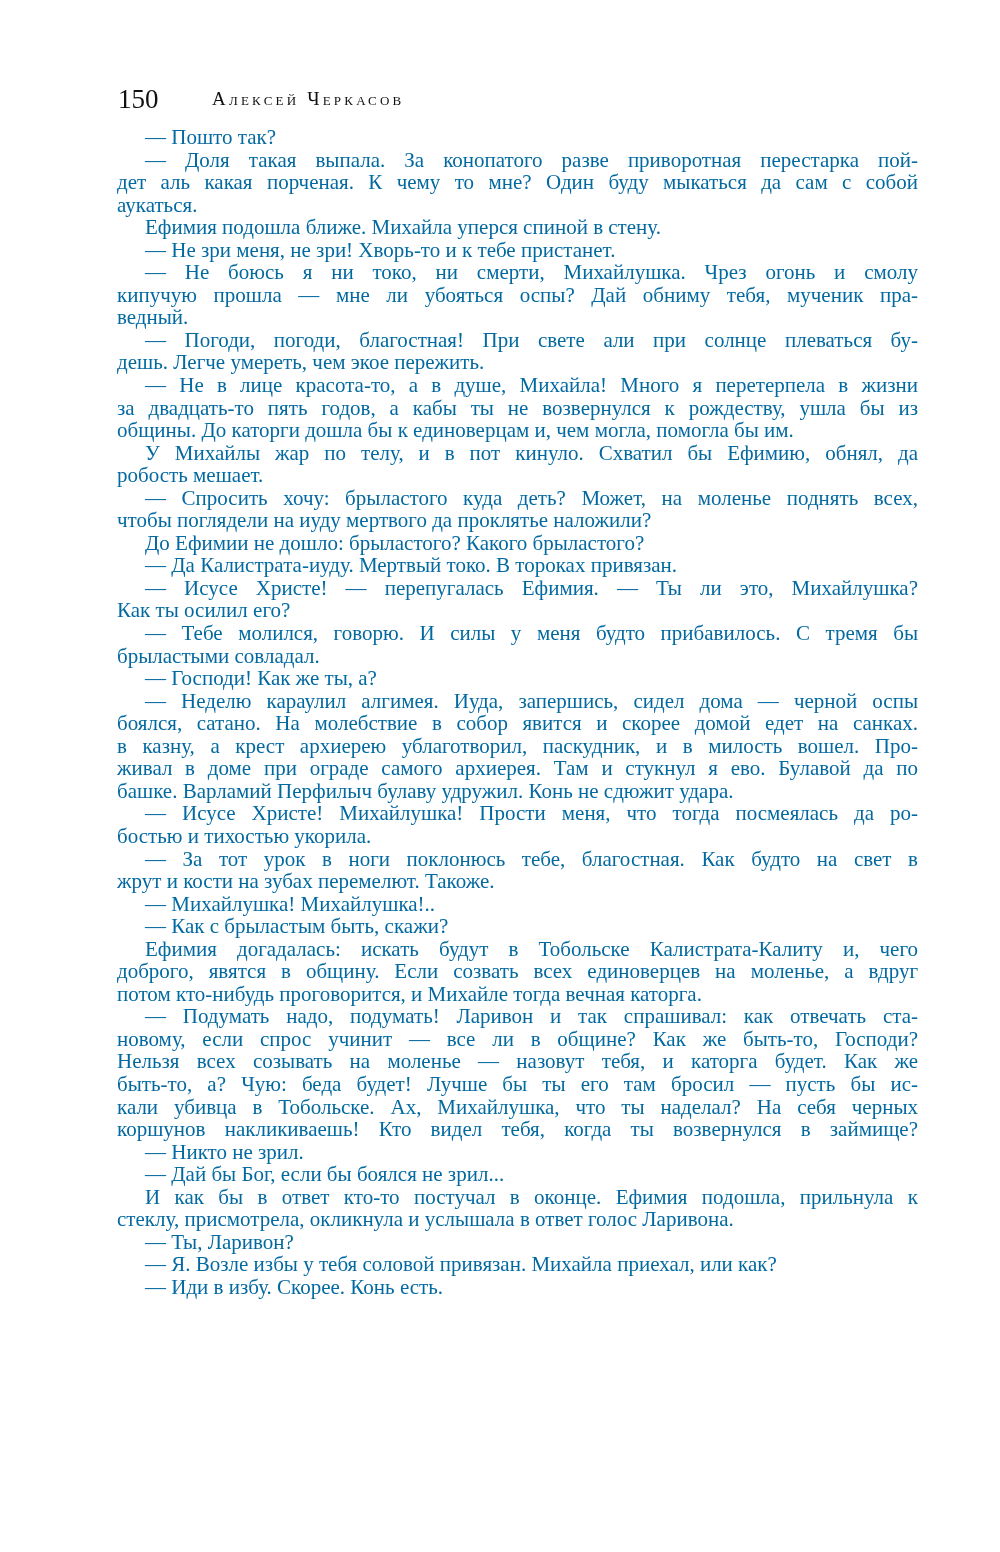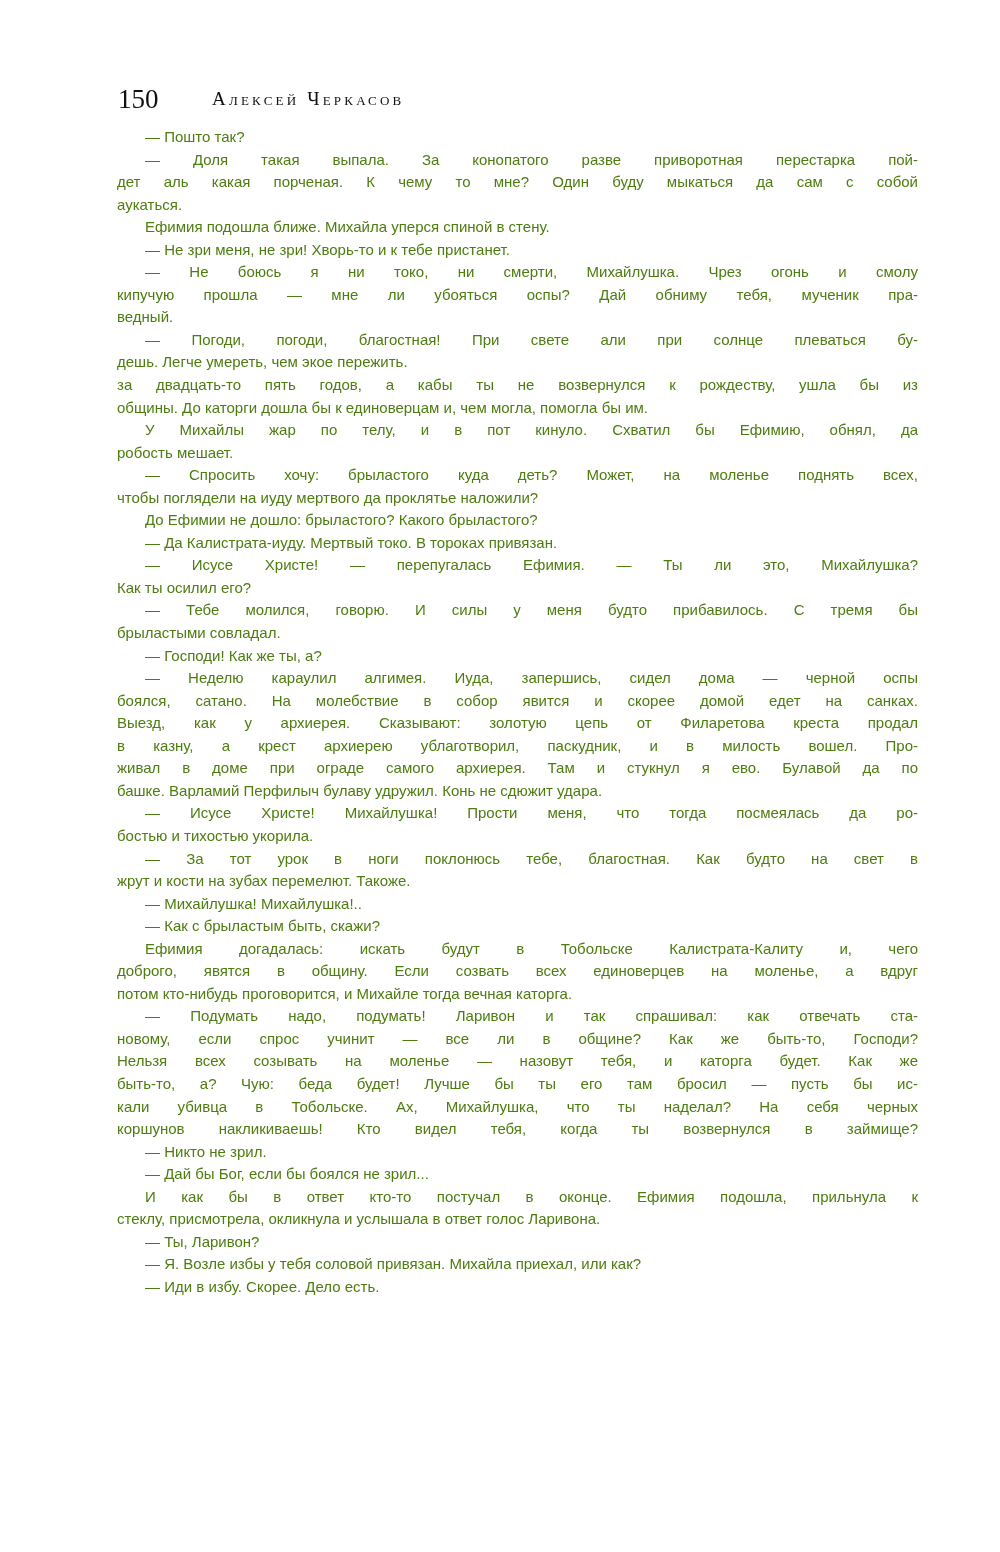--- a/index.html
+++ b/index.html
@@ -1,21 +1,21 @@
 <!DOCTYPE html>
 <html><head>
 <meta charset="utf-8">
 <style>
   html, body { margin: 0; padding: 0; background: #ffffff; }
   body { width: 1000px; height: 1552px; position: relative; overflow: hidden; }
   .page { position: absolute; left: 0; top: 0; width: 1000px; height: 1552px; background: #fff; }
   .header { position: absolute; left: 118px; top: 84px; height: 30px; font-family: "Liberation Serif", "DejaVu Serif", serif; color: #111; }
   .page-number { position: absolute; left: 0; top: 0; font-size: 27px; line-height: 30px; }
   .running-title { position: absolute; left: 94px; top: 0; font-size: 19px; line-height: 30px; letter-spacing: 3.2px; font-variant: small-caps; white-space: nowrap; }
-  .body-text { position: absolute; left: 117px; top: 126px; width: 801px; font-family: Liberation Sans, sans-serif; font-size: 15px; color: #4d7c0f; }
+  .body-text { position: absolute; left: 117px; top: 126px; width: 801px; font-family: Liberation Serif, serif; font-size: 21px; color: #0369a1; }
   .line { height: 22.55px; line-height: 22.55px; white-space: nowrap; }
   .line.j { text-align: justify; text-align-last: justify; }
   .line.ind { padding-left: 28px; }
 </style>
 </head>
 <body>
 
 <div class="page">
   <div class="header">
     <span class="page-number">150</span>
@@ -26,36 +26,36 @@
       <div class="line ind j">— Доля такая выпала. За конопатого разве приворотная перестарка пой-</div>
       <div class="line j">дет аль какая порченая. К чему то мне? Один буду мыкаться да сам с собой</div>
       <div class="line">аукаться.</div>
       <div class="line ind">Ефимия подошла ближе. Михайла уперся спиной в стену.</div>
       <div class="line ind">— Не зри меня, не зри! Хворь-то и к тебе пристанет.</div>
       <div class="line ind j">— Не боюсь я ни токо, ни смерти, Михайлушка. Чрез огонь и смолу</div>
       <div class="line j">кипучую прошла — мне ли убояться оспы? Дай обниму тебя, мученик пра-</div>
       <div class="line">ведный.</div>
       <div class="line ind j">— Погоди, погоди, благостная! При свете али при солнце плеваться бу-</div>
       <div class="line">дешь. Легче умереть, чем экое пережить.</div>
+      <div class="line ind j">— Не в лице красота-то, а в душе, Михайла! Много я перетерпела в жизни</div>
       <div class="line j">за двадцать-то пять годов, а кабы ты не возвернулся к рождеству, ушла бы из</div>
       <div class="line">общины. До каторги дошла бы к единоверцам и, чем могла, помогла бы им.</div>
       <div class="line ind j">У Михайлы жар по телу, и в пот кинуло. Схватил бы Ефимию, обнял, да</div>
       <div class="line">робость мешает.</div>
       <div class="line ind j">— Спросить хочу: брыластого куда деть? Может, на моленье поднять всех,</div>
       <div class="line">чтобы поглядели на иуду мертвого да проклятье наложили?</div>
       <div class="line ind">До Ефимии не дошло: брыластого? Какого брыластого?</div>
       <div class="line ind">— Да Калистрата-иуду. Мертвый токо. В тороках привязан.</div>
       <div class="line ind j">— Исусе Христе! — перепугалась Ефимия. — Ты ли это, Михайлушка?</div>
       <div class="line">Как ты осилил его?</div>
       <div class="line ind j">— Тебе молился, говорю. И силы у меня будто прибавилось. С тремя бы</div>
       <div class="line">брыластыми совладал.</div>
       <div class="line ind">— Господи! Как же ты, а?</div>
       <div class="line ind j">— Неделю караулил алгимея. Иуда, запершись, сидел дома — черной оспы</div>
       <div class="line j">боялся, сатано. На молебствие в собор явится и скорее домой едет на санках.</div>
-      <div class="line j">Выезд, как у архиерея. Сказывают: золотую цепь от Филаретова креста продал</div>
       <div class="line j">в казну, а крест архиерею ублаготворил, паскудник, и в милость вошел. Про-</div>
       <div class="line j">живал в доме при ограде самого архиерея. Там и стукнул я ево. Булавой да по</div>
       <div class="line">башке. Варламий Перфилыч булаву удружил. Конь не сдюжит удара.</div>
       <div class="line ind j">— Исусе Христе! Михайлушка! Прости меня, что тогда посмеялась да ро-</div>
       <div class="line">бостью и тихостью укорила.</div>
       <div class="line ind j">— За тот урок в ноги поклонюсь тебе, благостная. Как будто на свет в</div>
       <div class="line">жрут и кости на зубах перемелют. Такоже.</div>
       <div class="line ind">— Михайлушка! Михайлушка!..</div>
       <div class="line ind">— Как с брыластым быть, скажи?</div>
       <div class="line ind j">Ефимия догадалась: искать будут в Тобольске Калистрата-Калиту и, чего</div>
@@ -66,15 +66,15 @@
       <div class="line j">Нельзя всех созывать на моленье — назовут тебя, и каторга будет. Как же</div>
       <div class="line j">быть-то, а? Чую: беда будет! Лучше бы ты его там бросил — пусть бы ис-</div>
       <div class="line j">кали убивца в Тобольске. Ах, Михайлушка, что ты наделал? На себя черных</div>
       <div class="line j">коршунов накликиваешь! Кто видел тебя, когда ты возвернулся в займище?</div>
       <div class="line ind">— Никто не зрил.</div>
       <div class="line ind">— Дай бы Бог, если бы боялся не зрил...</div>
       <div class="line ind j">И как бы в ответ кто-то постучал в оконце. Ефимия подошла, прильнула к</div>
       <div class="line">стеклу, присмотрела, окликнула и услышала в ответ голос Ларивона.</div>
       <div class="line ind">— Ты, Ларивон?</div>
       <div class="line ind">— Я. Возле избы у тебя соловой привязан. Михайла приехал, или как?</div>
-      <div class="line ind">— Иди в избу. Скорее. Дело есть.</div>
+      <div class="line ind">— Иди в избу. Скорее. Конь есть.</div>
     </div>
 </div>
 
 </body></html>

